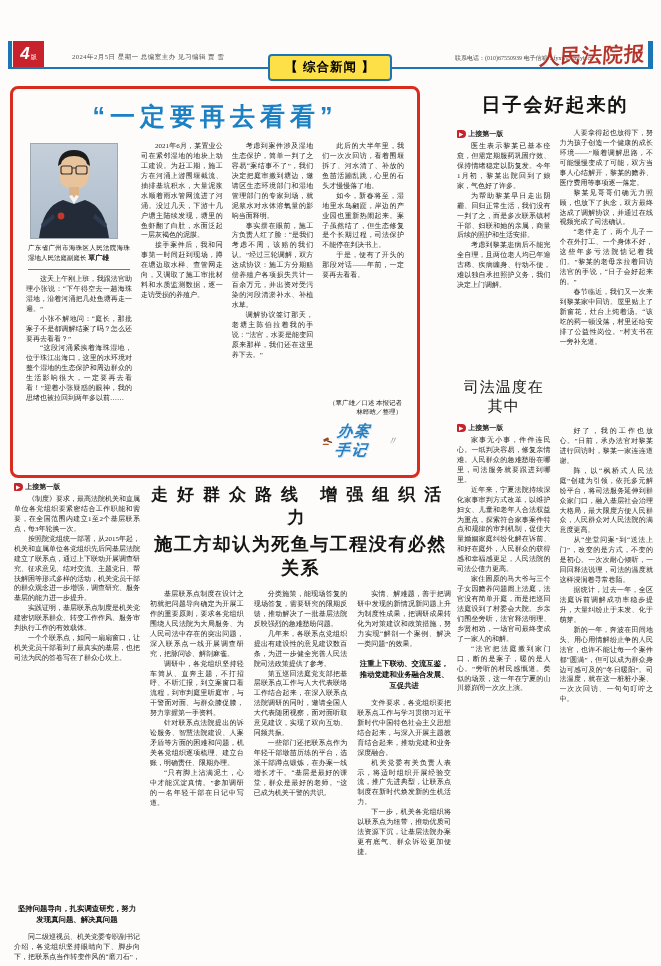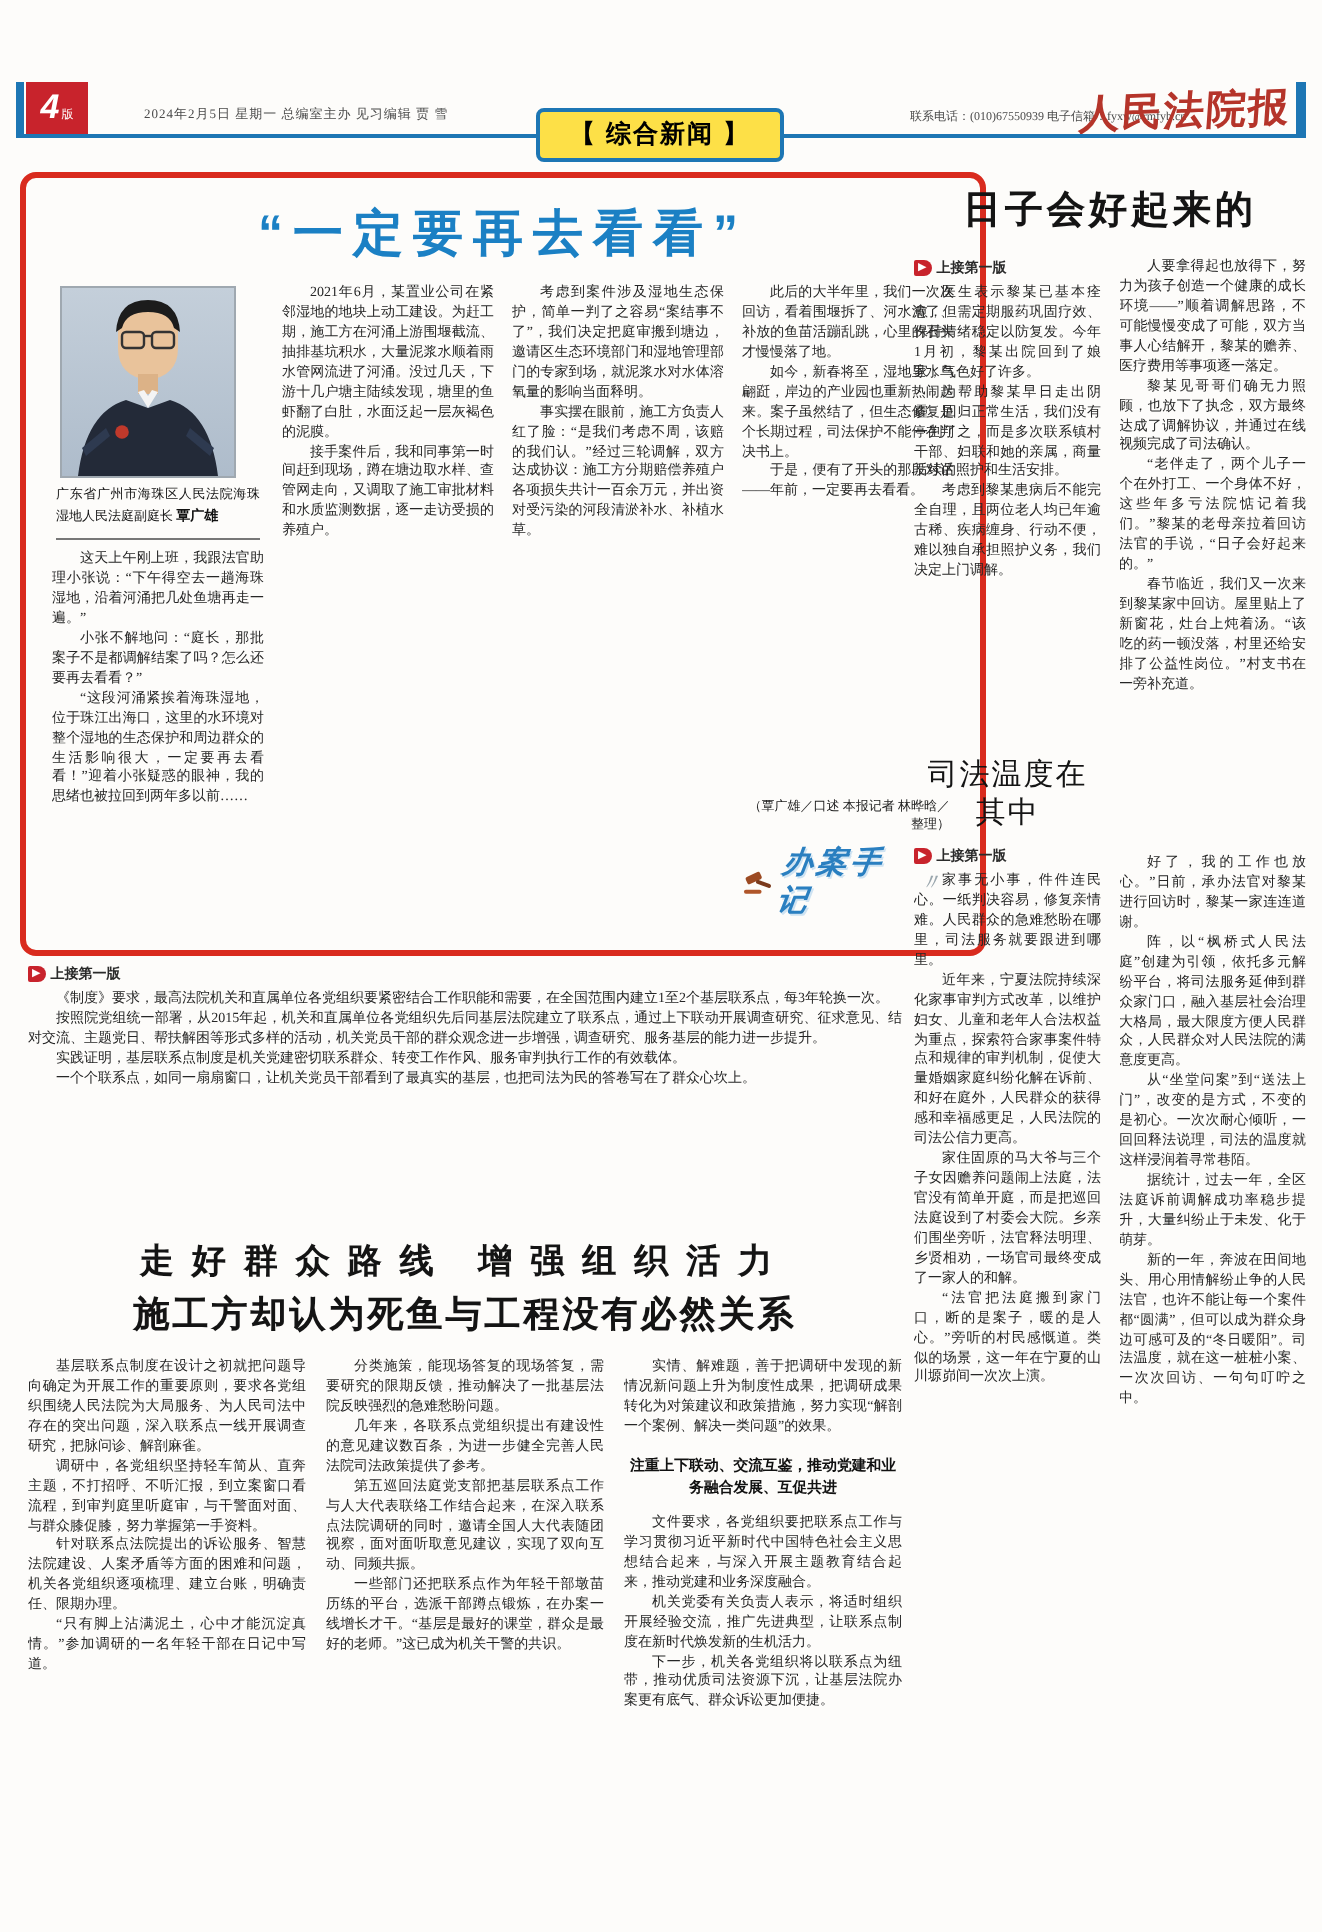--- a/index.html
+++ b/index.html
@@ -31,21 +31,21 @@
     font-weight:bold; font-size:12.5px; color:#000; letter-spacing:1px;
   }
   .contact { position:absolute; left:455px; top:54px; font-size:6px; color:#4a4a4a; }
   .masthead {
     position:absolute; right:16px; top:42px; font-size:20px; font-weight:bold;
     color:#b5342a; letter-spacing:1px; transform:skewX(-6deg) rotate(-2deg);
     font-family:"Liberation Serif","DejaVu Serif",serif;
   }
   
   .feature {
-    position:absolute; left:10px; top:86px; width:483px; height:392px;
+    position:absolute; left:10px; top:86px; width:410px; height:392px;
     border:3px solid #d92b1e; border-radius:8px; background:#fdfcfa; overflow:hidden;
   }
   .feature h1 {
     margin-top:11px; text-align:center; font-size:25px; font-weight:bold;
     color:#1b80c4; letter-spacing:5px;
     font-family:"Liberation Sans","DejaVu Sans",sans-serif;
   }
   .feature-body { display:flex; gap:9px; padding:9px 13px 6px; height:335px; }
   .fcol { flex:1; overflow:hidden; }
   .fcol0 { flex:0 0 106px; }
@@ -87,21 +87,21 @@
   .jump { display:flex; align-items:center; gap:2px; margin:0 0 3px; }
   .jump .arrow {
     color:#fff; background:#c8232c; font-size:5.5px; line-height:8px;
     padding:0 3px 0 2px; border-radius:1px 4px 4px 1px; height:8px;
   }
   .jump b { font-size:7px; font-family:"Liberation Sans","DejaVu Sans",sans-serif; }
   .rtext { overflow:hidden; }
   .rt-a1-left { height:224px; }
   .rt-a1-right { height:298px; }
   
-  .bottom { position:absolute; left:14px; top:482px; width:437px; height:480px; display:flex; gap:10px; overflow:hidden;flex-direction:column; }
+  .bottom { position:absolute; left:14px; top:482px; width:437px; height:480px; display:flex; gap:10px; overflow:hidden; }
   .bcol-left { flex:0 0 126px; overflow:hidden; }
   .bmain { flex:1; display:flex; flex-direction:column; }
   .bh1 { text-align:center; font-size:17px; font-weight:700; letter-spacing:9px; color:#141414; margin:1px 0 0; }
   .bh2 { text-align:center; font-size:18px; font-weight:700; letter-spacing:1.5px; color:#141414; margin:3px 0 10px; }
   .bcols { display:flex; gap:10px; flex:1; overflow:hidden; }
   .bcols > div { flex:1; overflow:hidden; }
   .subhead {
     font-family:"Liberation Sans","DejaVu Sans",sans-serif;
     font-weight:bold; font-size:7.4px; line-height:1.5; text-align:center;
     margin:8px 2px; color:#111;
@@ -156,20 +156,21 @@
             <p>“这段河涌紧挨着海珠湿地，位于珠江出海口，这里的水环境对整个湿地的生态保护和周边群众的生活影响很大，一定要再去看看！”迎着小张疑惑的眼神，我的思绪也被拉回到两年多以前……</p>
           </div>
       </div>
       <div class="fcol ftext">
           <p>2021年6月，某置业公司在紧邻湿地的地块上动工建设。为赶工期，施工方在河涌上游围堰截流、抽排基坑积水，大量泥浆水顺着雨水管网流进了河涌。没过几天，下游十几户塘主陆续发现，塘里的鱼虾翻了白肚，水面泛起一层灰褐色的泥膜。</p>
           <p>接手案件后，我和同事第一时间赶到现场，蹲在塘边取水样、查管网走向，又调取了施工审批材料和水质监测数据，逐一走访受损的养殖户。</p>
         </div>
       <div class="fcol ftext">
           <p>考虑到案件涉及湿地生态保护，简单一判了之容易“案结事不了”，我们决定把庭审搬到塘边，邀请区生态环境部门和湿地管理部门的专家到场，就泥浆水对水体溶氧量的影响当面释明。</p>
           <p>事实摆在眼前，施工方负责人红了脸：“是我们考虑不周，该赔的我们认。”经过三轮调解，双方达成协议：施工方分期赔偿养殖户各项损失共计一百余万元，并出资对受污染的河段清淤补水、补植水草。</p>
+          <p>调解协议签订那天，老塘主陈伯拉着我的手说：“法官，水要是能变回原来那样，我们还在这里养下去。”</p>
         </div>
       <div class="fcol fcol3">
         <div class="ftext">
             <p>此后的大半年里，我们一次次回访，看着围堰拆了、河水清了、补放的鱼苗活蹦乱跳，心里的石头才慢慢落了地。</p>
             <p>如今，新春将至，湿地里水鸟翩跹，岸边的产业园也重新热闹起来。案子虽然结了，但生态修复是个长期过程，司法保护不能停在判决书上。</p>
             <p>于是，便有了开头的那段对话——年前，一定要再去看看。</p>
           </div>
         <p class="byline">（覃广雄／口述 本报记者 林晔晗／整理）</p>
         <div class="logo-row">
           <svg width="16" height="14" viewBox="0 0 16 14">

